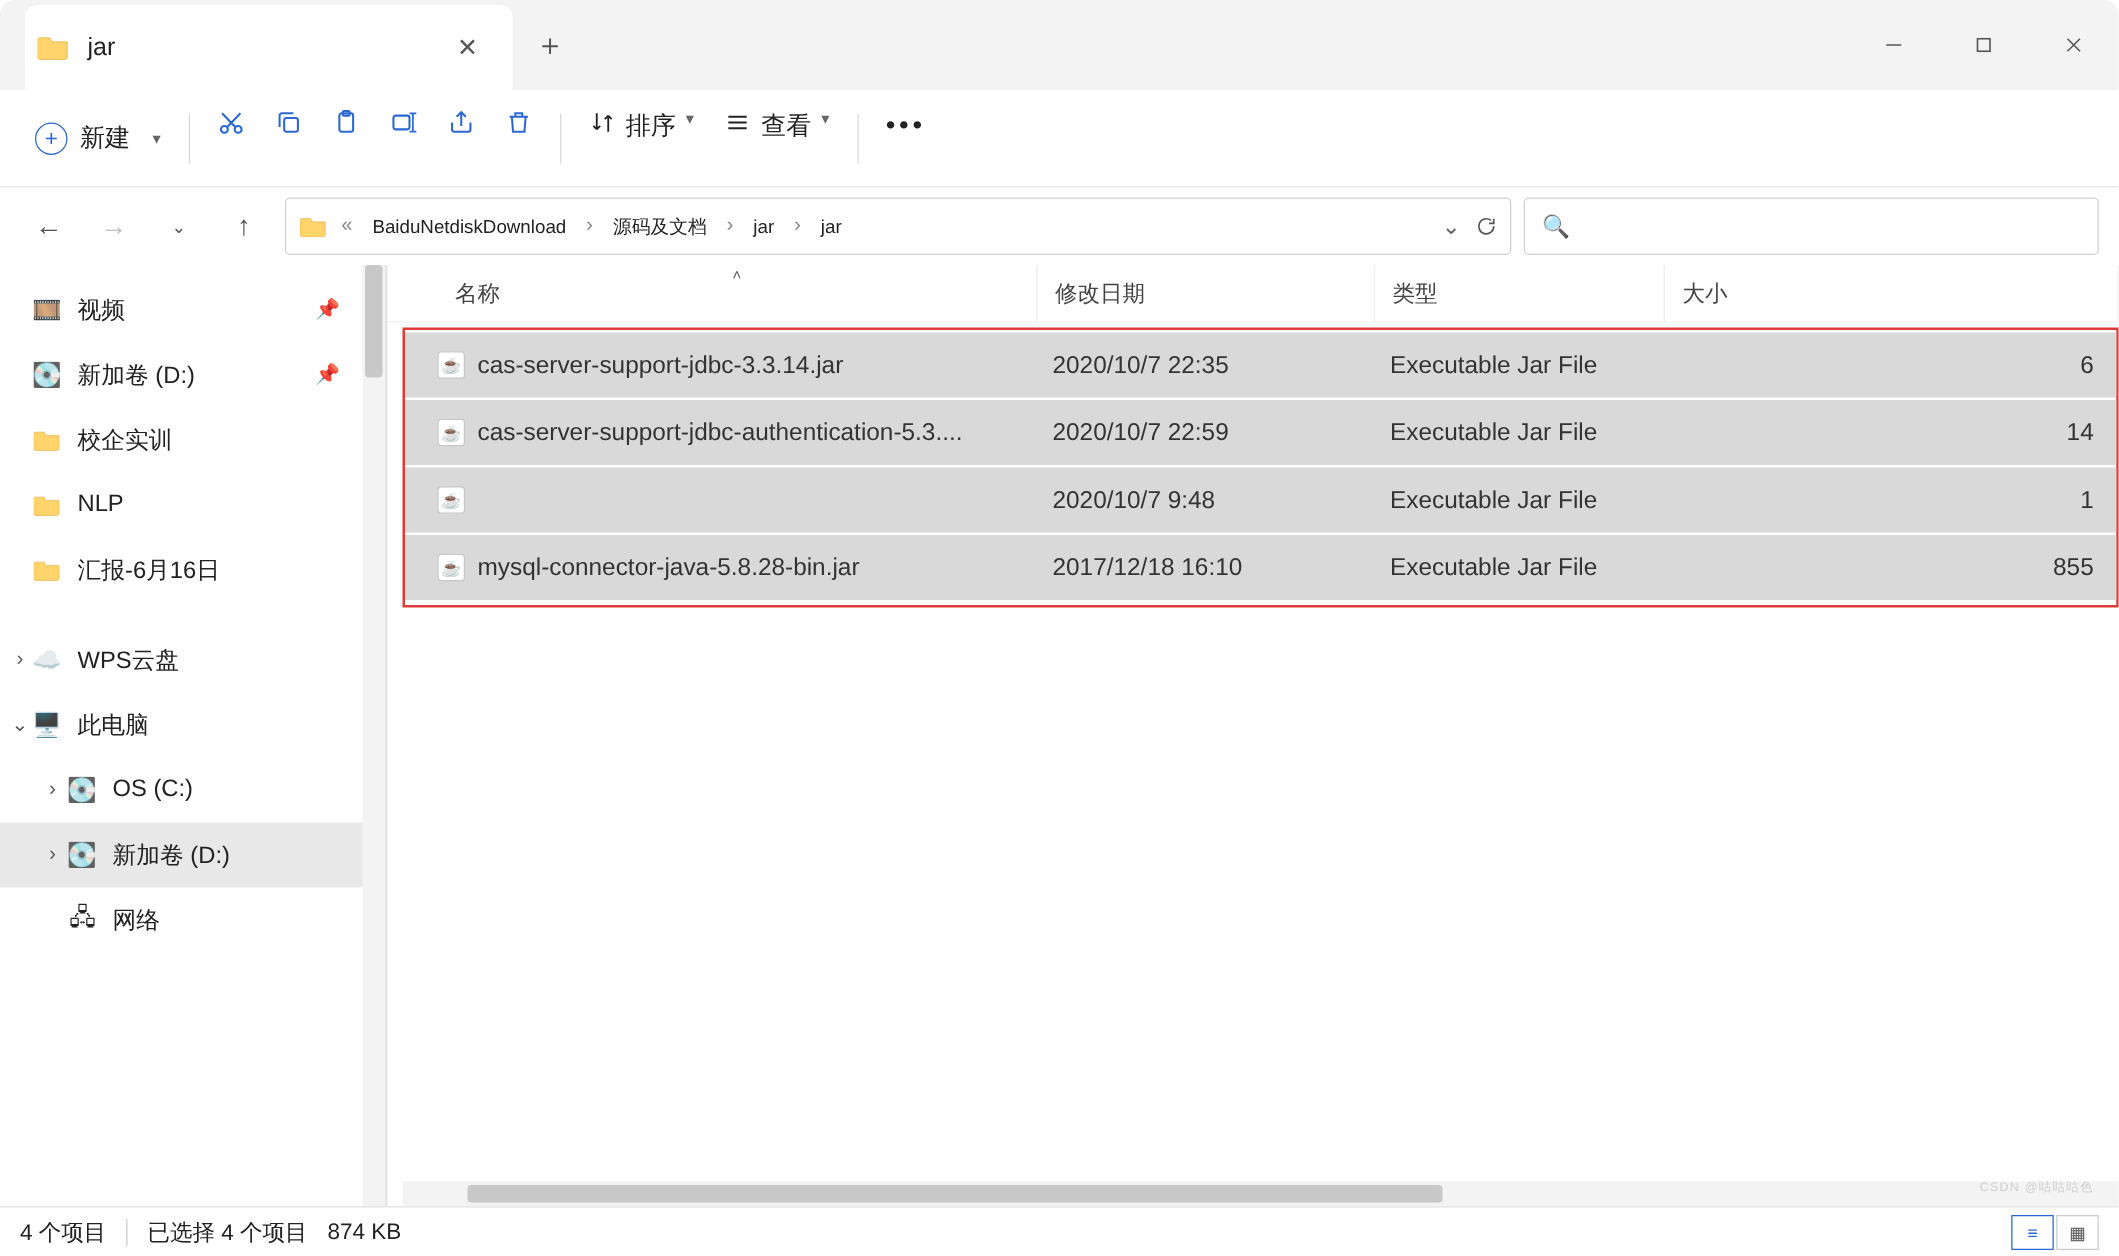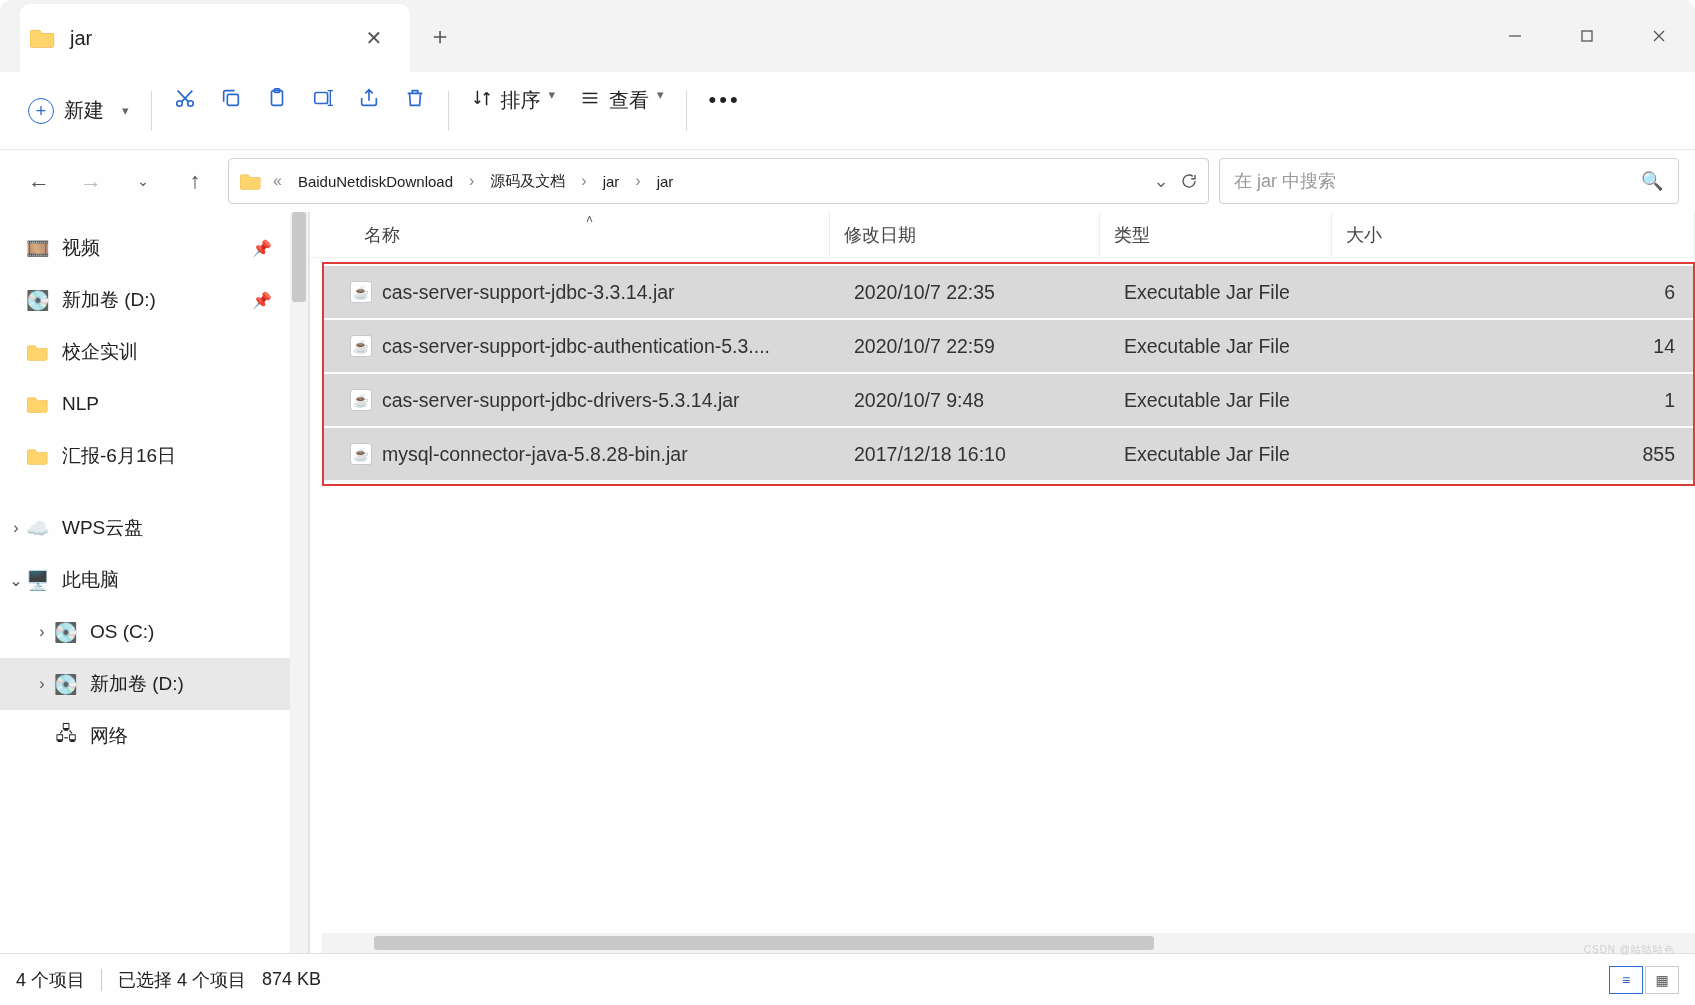--- a/index.html
+++ b/index.html
@@ -60,29 +60,29 @@
 .col { border-right: 1px solid #eee; height: 100%; display:flex; align-items:center; padding-left: 14px; position:relative; }
 .col.name { width: 480px; }
 .col.date { width: 270px; }
 .col.type { width: 232px; }
 .col.size { flex: 1; }
 .col .sort { position:absolute; left:50%; top:1px; transform:translateX(-50%); font-size:12px; color:#555; }
 
 .filelist { position: relative; border: 2.5px solid #de3b3b; margin: 4px 0 0 12px; padding-bottom: 4px; }
 .row { height: 52px; display: flex; align-items: center; padding-left: 26px; background: #d9d9d9; margin-top: 2px; font-size: 19.5px; color: #333; }
 .row .cell-name { width: 492px; display:flex; align-items:center; gap:10px; overflow:hidden; white-space:nowrap; text-overflow:ellipsis; }
-.row .cell-date { width: 270px; margin-left: 12px; }
+.row .cell-date { width: 270px; }
 .row .cell-type { width: 232px; }
 .row .cell-size { flex:1; text-align:right; padding-right:18px; }
 
 .hscroll { height: 20px; background:#f3f3f3; margin: 16px 0 0 12px; position:relative; }
 .hscroll .thumb { position:absolute; left:52px; width:780px; top:3px; bottom:3px; background:#c8c8c8; border-radius:3px; }
 
 
-.statusbar { height: 52px; border-top: 1px solid #e0e0e0; display:flex; align-items:center; padding: 0 16px; font-size: 18px; gap: 16px; }
+.statusbar { height: 40px; border-top: 1px solid #e0e0e0; display:flex; align-items:center; padding: 0 16px; font-size: 18px; gap: 16px; }
 .statusbar .sep-v { width:1px; height:22px; background:#ccc; }
 .statusbar .spacer { flex:1; }
 .view-toggle { display:flex; gap:2px; }
 .view-toggle div { width:34px; height:28px; border:1px solid #ccc; display:flex; align-items:center; justify-content:center; font-size:14px; color:#555; }
 .view-toggle .active { border-color:#2a68d4; color:#2a68d4; }
 
 .watermark { position:absolute; right:20px; bottom:48px; color:#cfcfcf; font-size:10px; letter-spacing:1px; }
 
 .folder-svg { fill:#ffd46b; stroke:#e6a93a; stroke-width:0.5; }
 .java-ic { width:22px; height:22px; border:1px solid #c8c8c8; border-radius:3px; background:#fff; display:flex; align-items:center; justify-content:center; font-size:13px; color:#c66; }
@@ -208,21 +208,20 @@
     <span class="crumb">jar</span>
     <span class="spacer"></span>
     <span class="addr-ic">⌄</span>
     <span class="addr-ic">
         <svg viewBox="0 0 24 24" width="18" fill="none" stroke="#555" stroke-width="1.8">
           <path d="M20 12a8 8 0 1 1-3-6.2M20 4v5h-5"></path>
         </svg>
       </span>
   </div>
   <div class="searchbox">
-    <input placeholder="在 jar 中搜索" style="">
     <span style="color:#555;font-size:18px;">🔍</span>
   </div>
 </div>
 
 <div class="body">
   <div class="sidebar">
     <div class="side-item">
       <span class="ic">🎞️</span>
       <span>视频</span>
       <span class="pin">📌</span>
@@ -317,21 +316,20 @@
             <span class="java-ic">☕</span>
             <span>cas-server-support-jdbc-authentication-5.3....</span>
           </div>
         <div class="cell-date">2020/10/7 22:59</div>
         <div class="cell-type">Executable Jar File</div>
         <div class="cell-size">14</div>
       </div>
       <div class="row">
         <div class="cell-name">
             <span class="java-ic">☕</span>
-            <span>cas-server-support-jdbc-drivers-5.3.14.jar</span>
           </div>
         <div class="cell-date">2020/10/7 9:48</div>
         <div class="cell-type">Executable Jar File</div>
         <div class="cell-size">1</div>
       </div>
       <div class="row">
         <div class="cell-name">
             <span class="java-ic">☕</span>
             <span>mysql-connector-java-5.8.28-bin.jar</span>
           </div>

